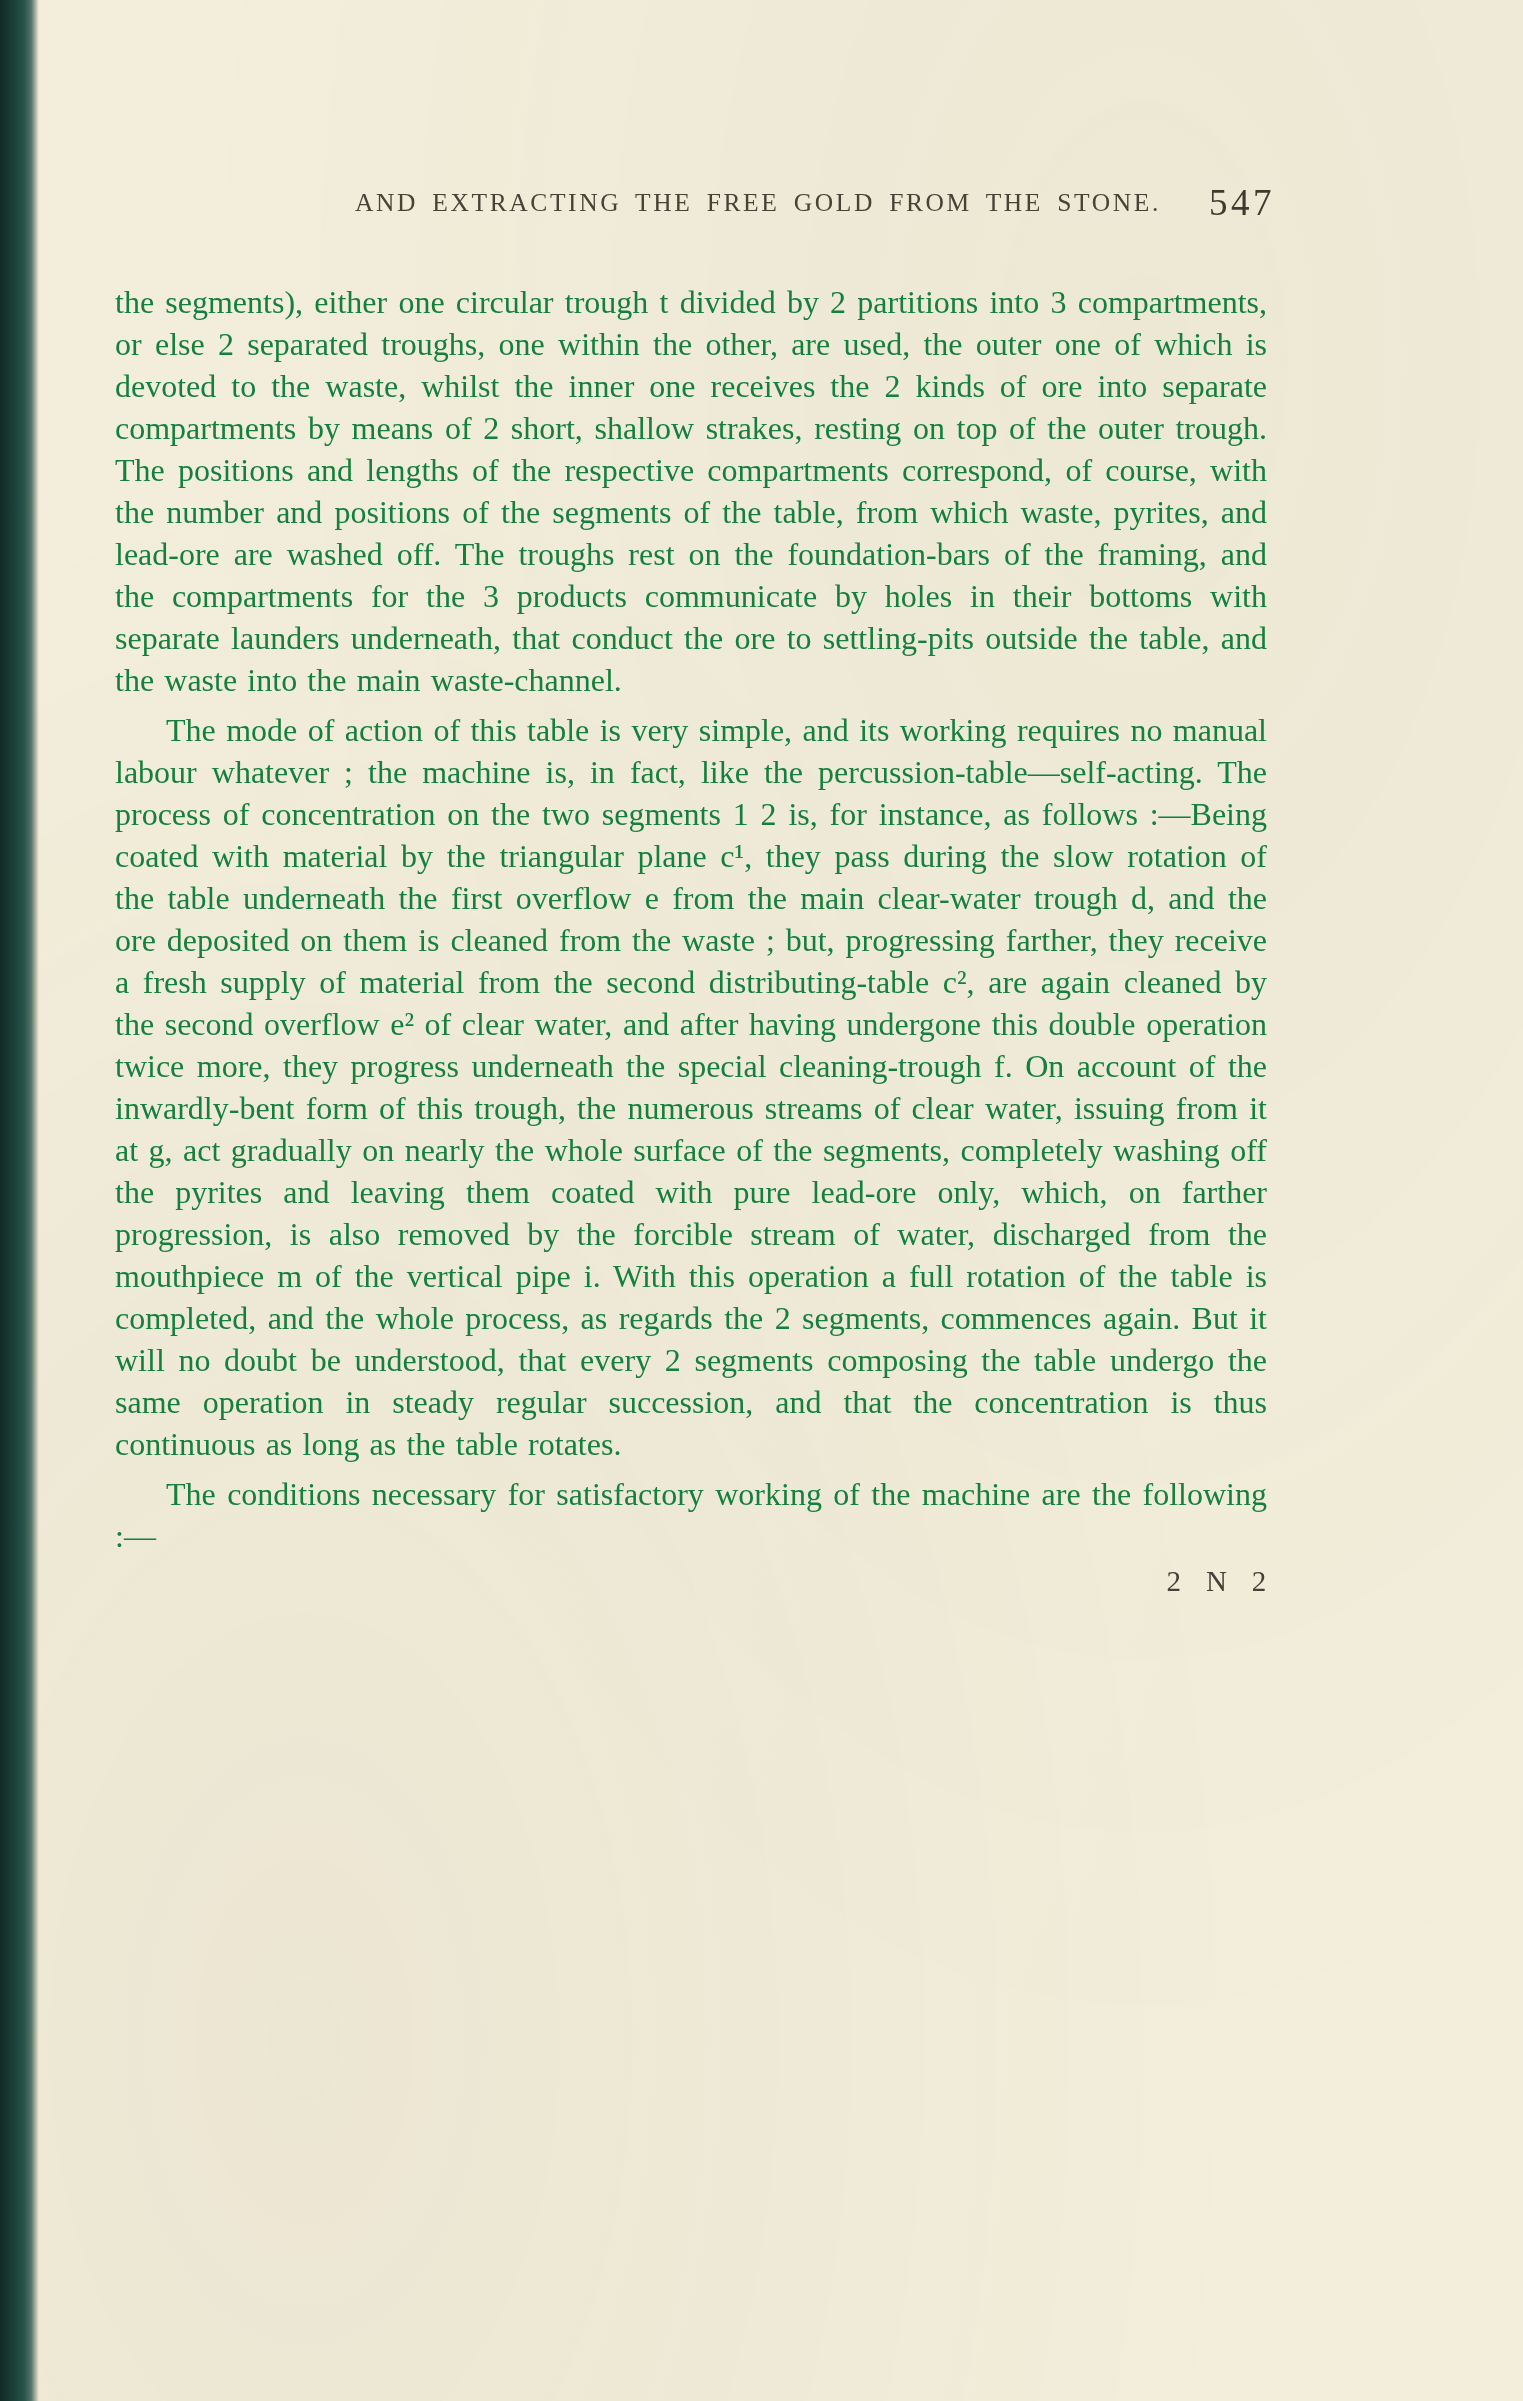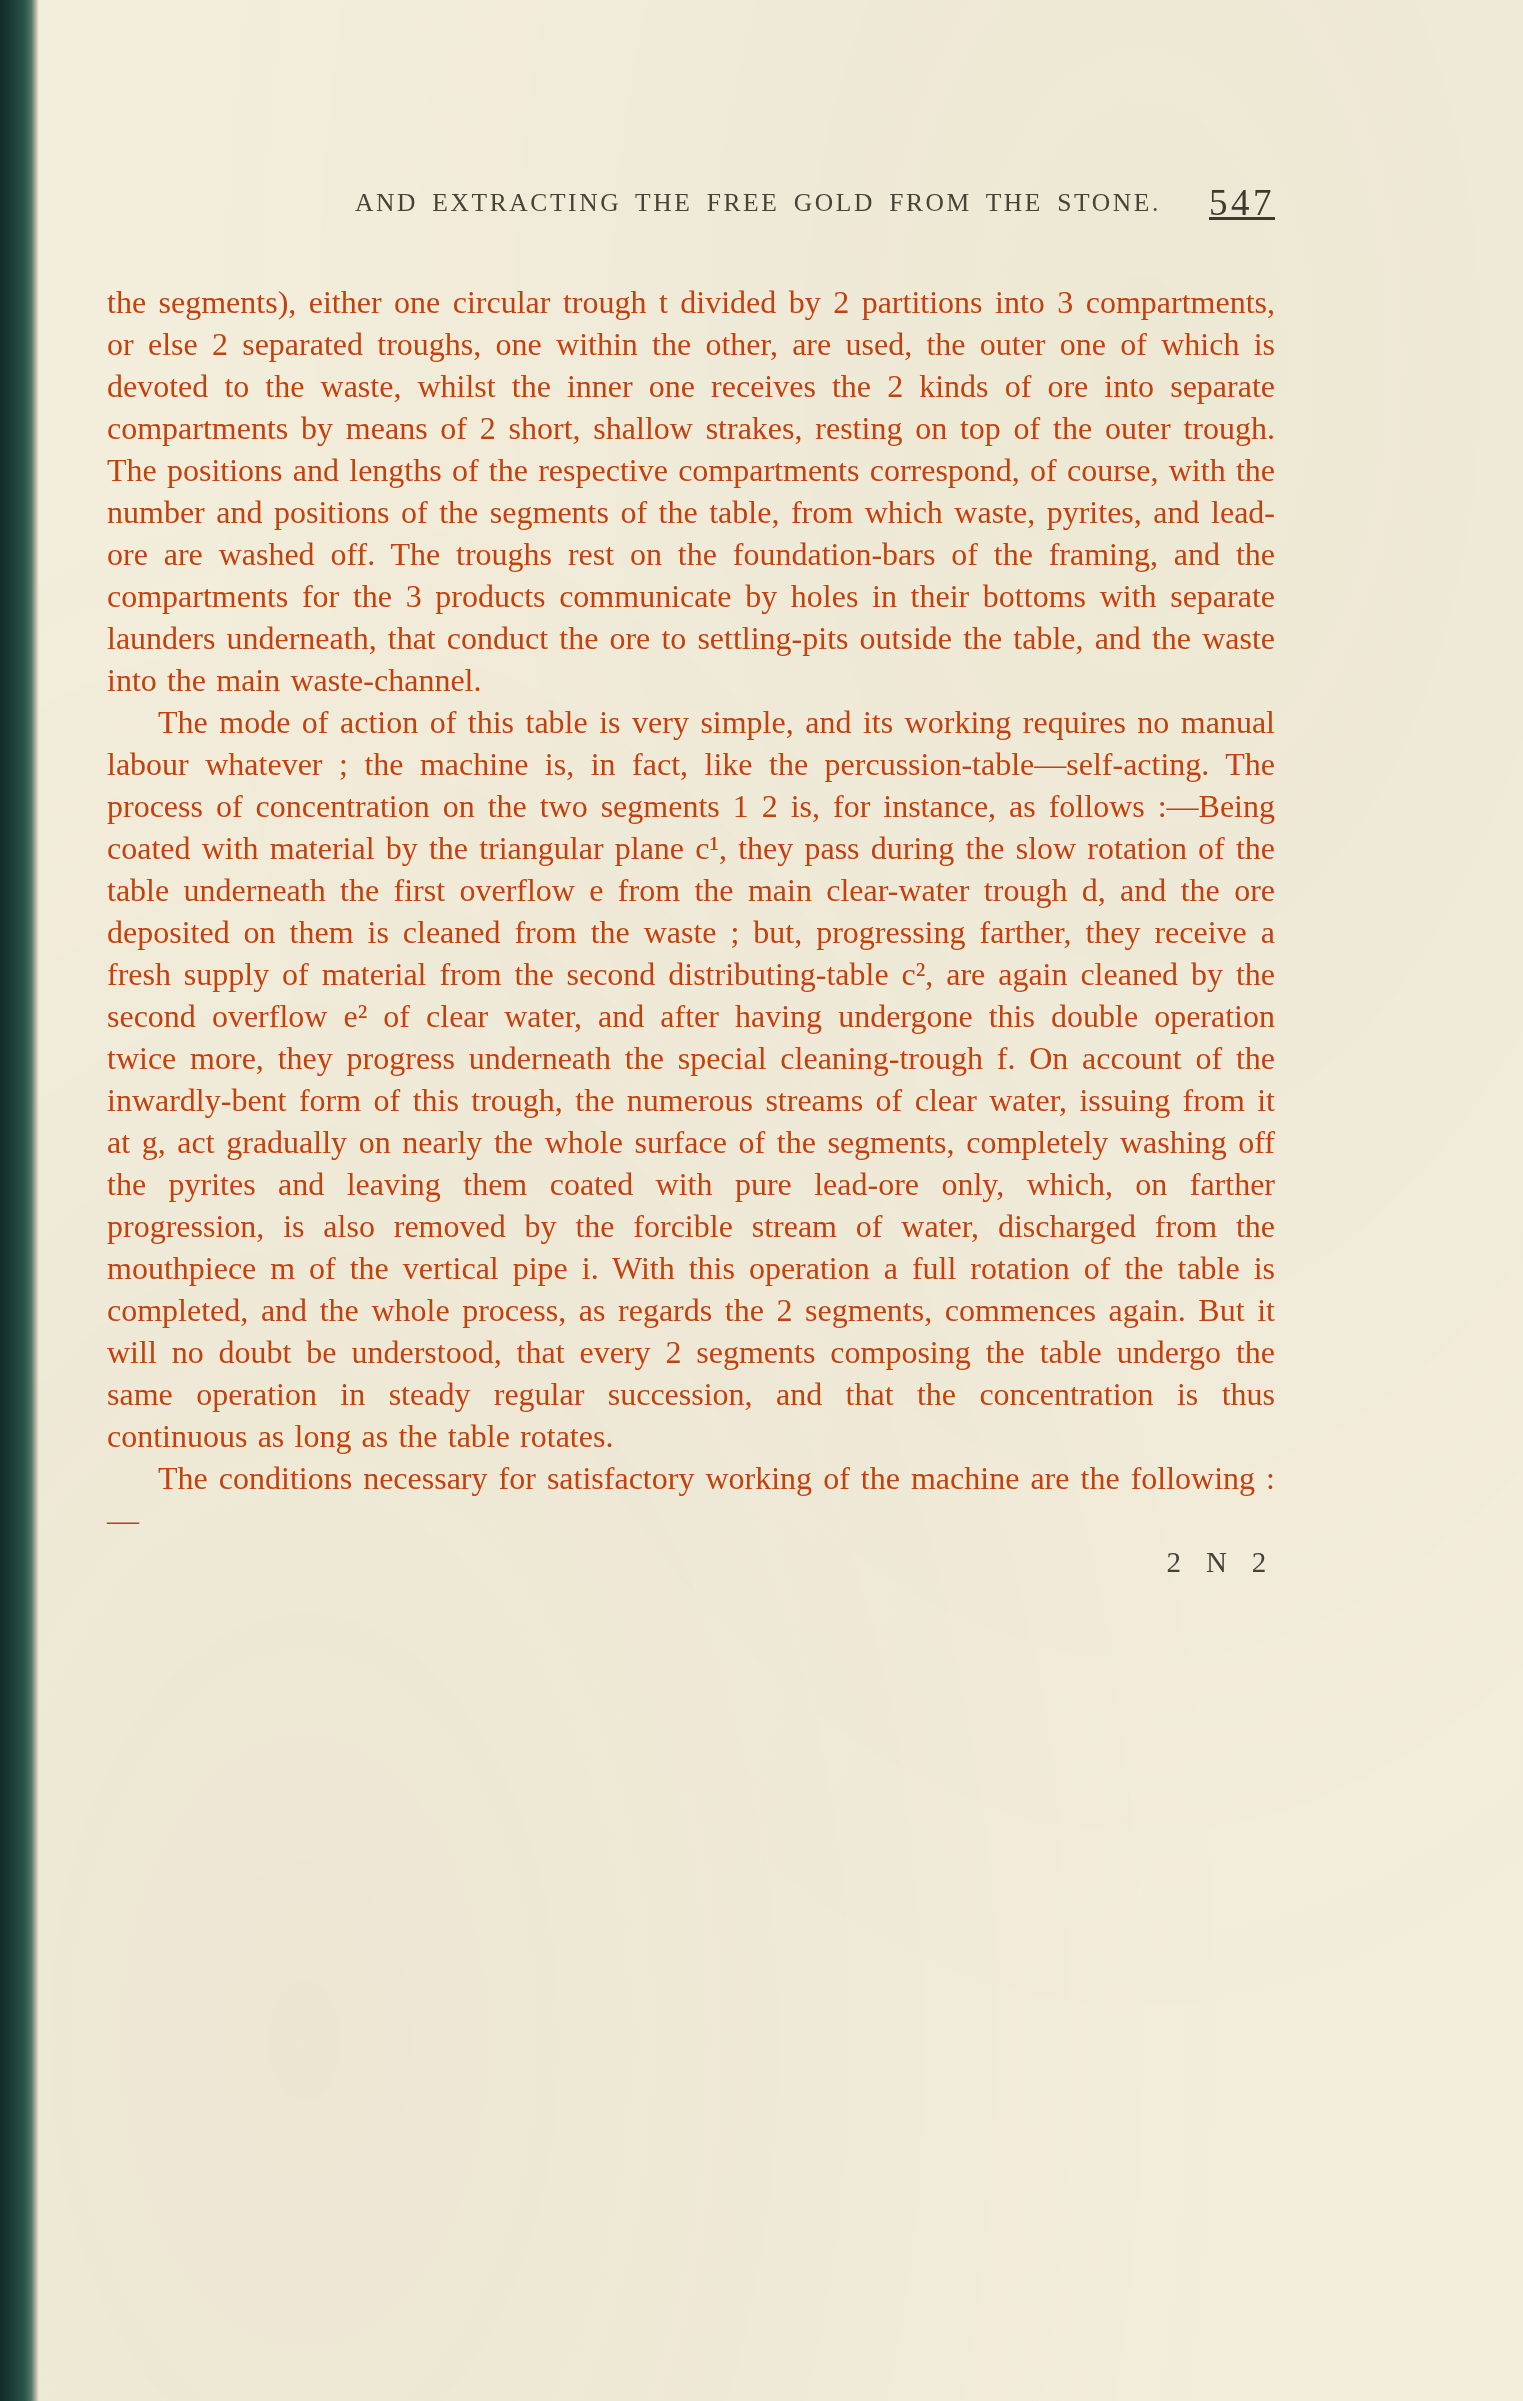--- a/index.html
+++ b/index.html
@@ -52,32 +52,31 @@
     color: #474337;
     white-space: nowrap;
   }
   .folio {
     position: absolute;
     right: 0;
     top: -7px;
     font-size: 37px;
     letter-spacing: 3.5px;
     color: #3d3a2f;
-    text-decoration: underline;
   }
   .body-text {
     margin-top: 44px;
   }
   .para {
-    margin: 0;
+    margin: 8px;
     font-size: 32px;
     line-height: 42px;
     text-align: justify;
     word-spacing: 2.2px;
-    color: #c2410c;
+    color: #15803d;
   }
   .para.indent {
     text-indent: 51px;
   }
   .footer-signature {
     margin-top: 5.3px;
     margin-left: 964px;
     font-size: 29px;
     letter-spacing: 8.8px;
     color: #45423a;

